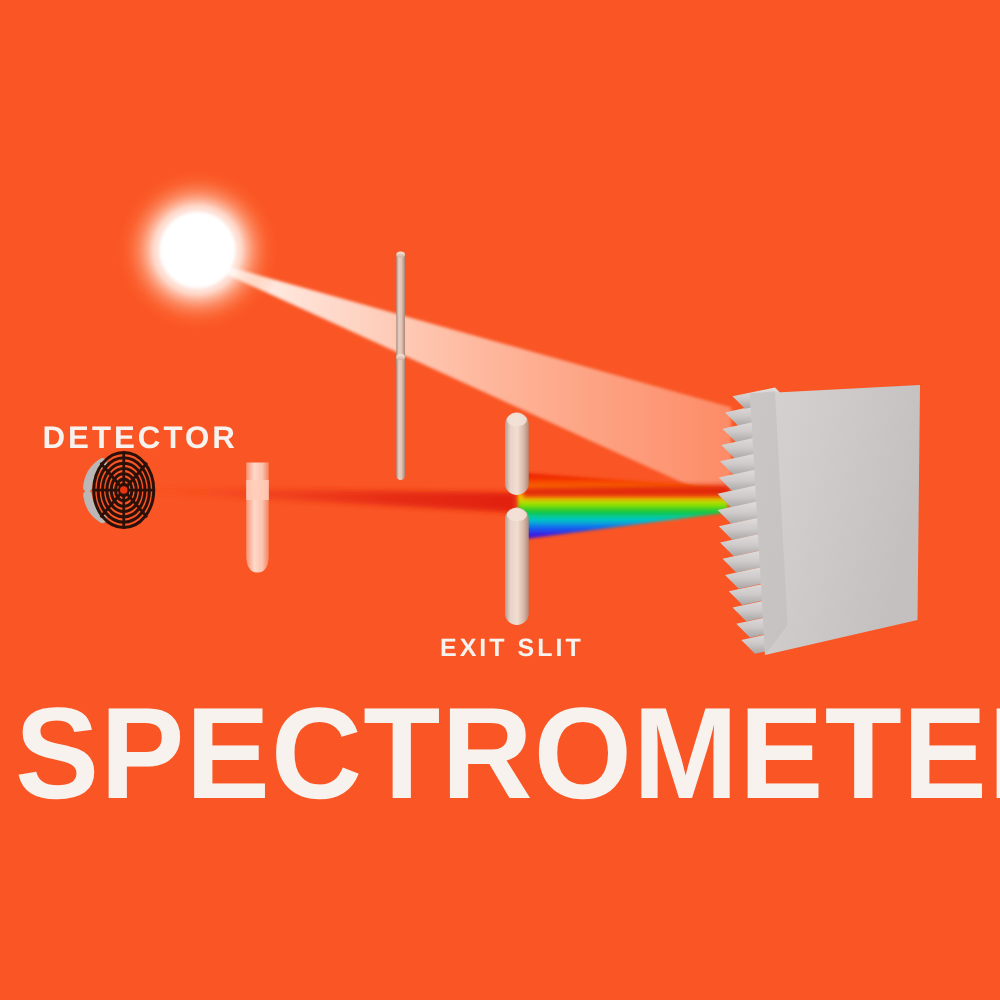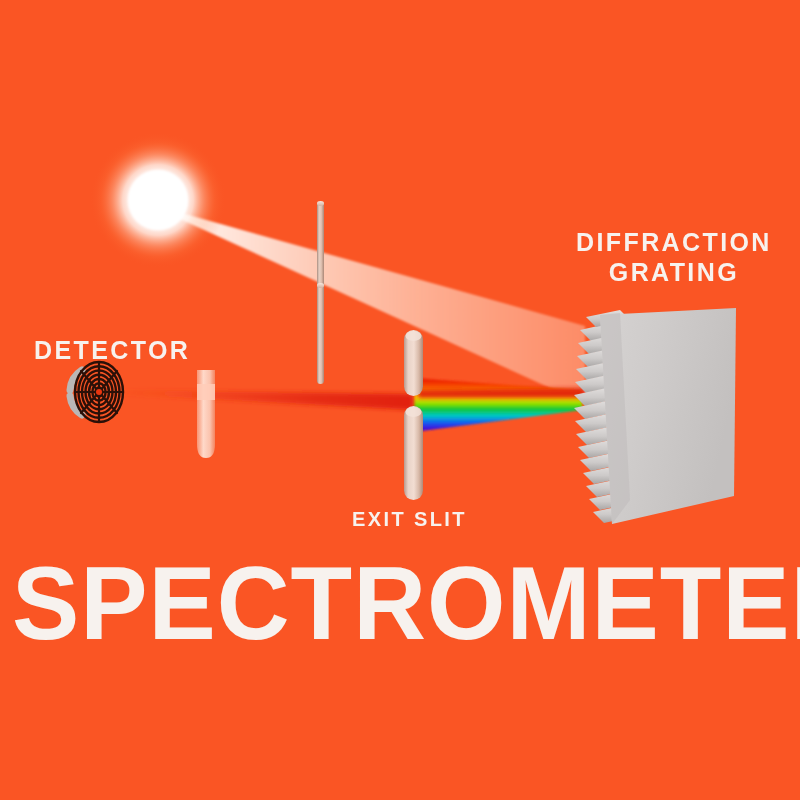--- a/index.html
+++ b/index.html
@@ -257,19 +257,15 @@
       <circle cx="158" cy="200" r="68" fill="url(#gradLampGlow)"></circle>
       <circle cx="158" cy="200" r="30" fill="#ffffff" filter="url(#blurTiny)"></circle>
     </g>
   </svg>
 
   <div class="label" id="label-detector">DETECTOR</div>
 
 
   <div class="label" id="label-exit-slit">EXIT SLIT</div>
 
-  <div class="label" id="label-diffraction-grating">
-    <span class="line1">DIFFRACTION</span>
-    <span class="line2">GRATING</span>
-  </div>
 
   <div id="title-spectrometer">SPECTROMETER</div>
 </div>
 
 </body></html>

